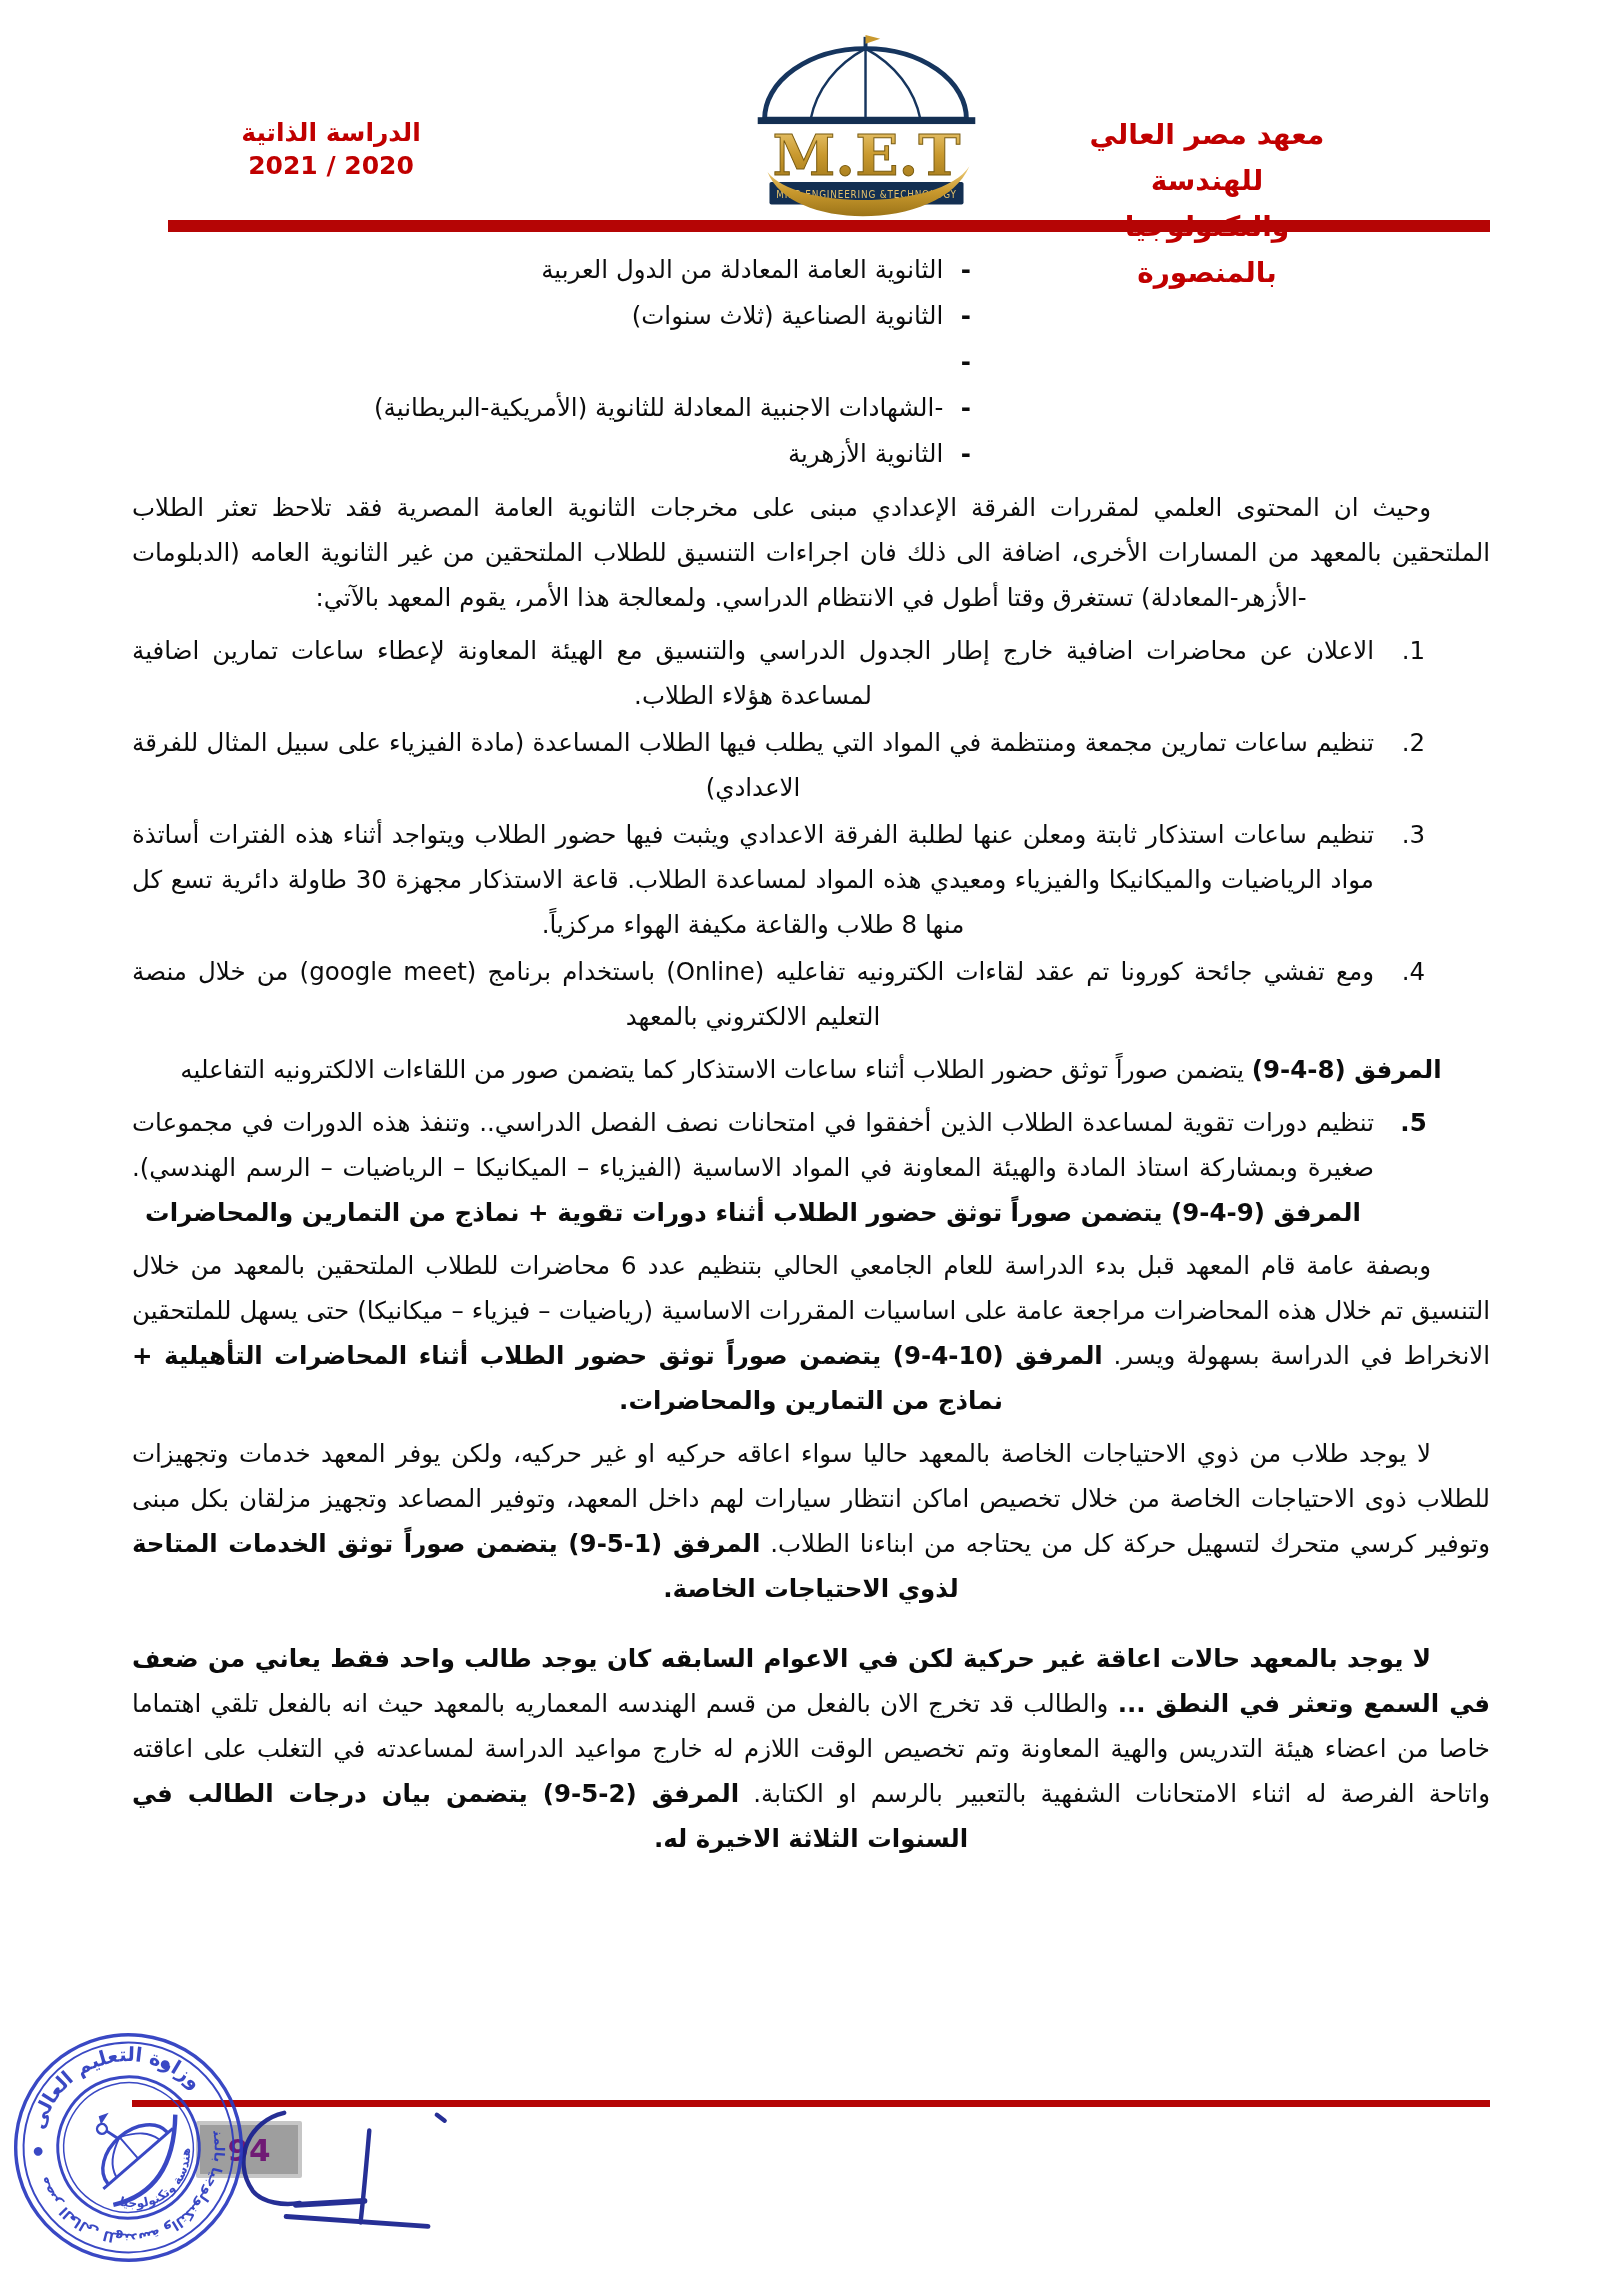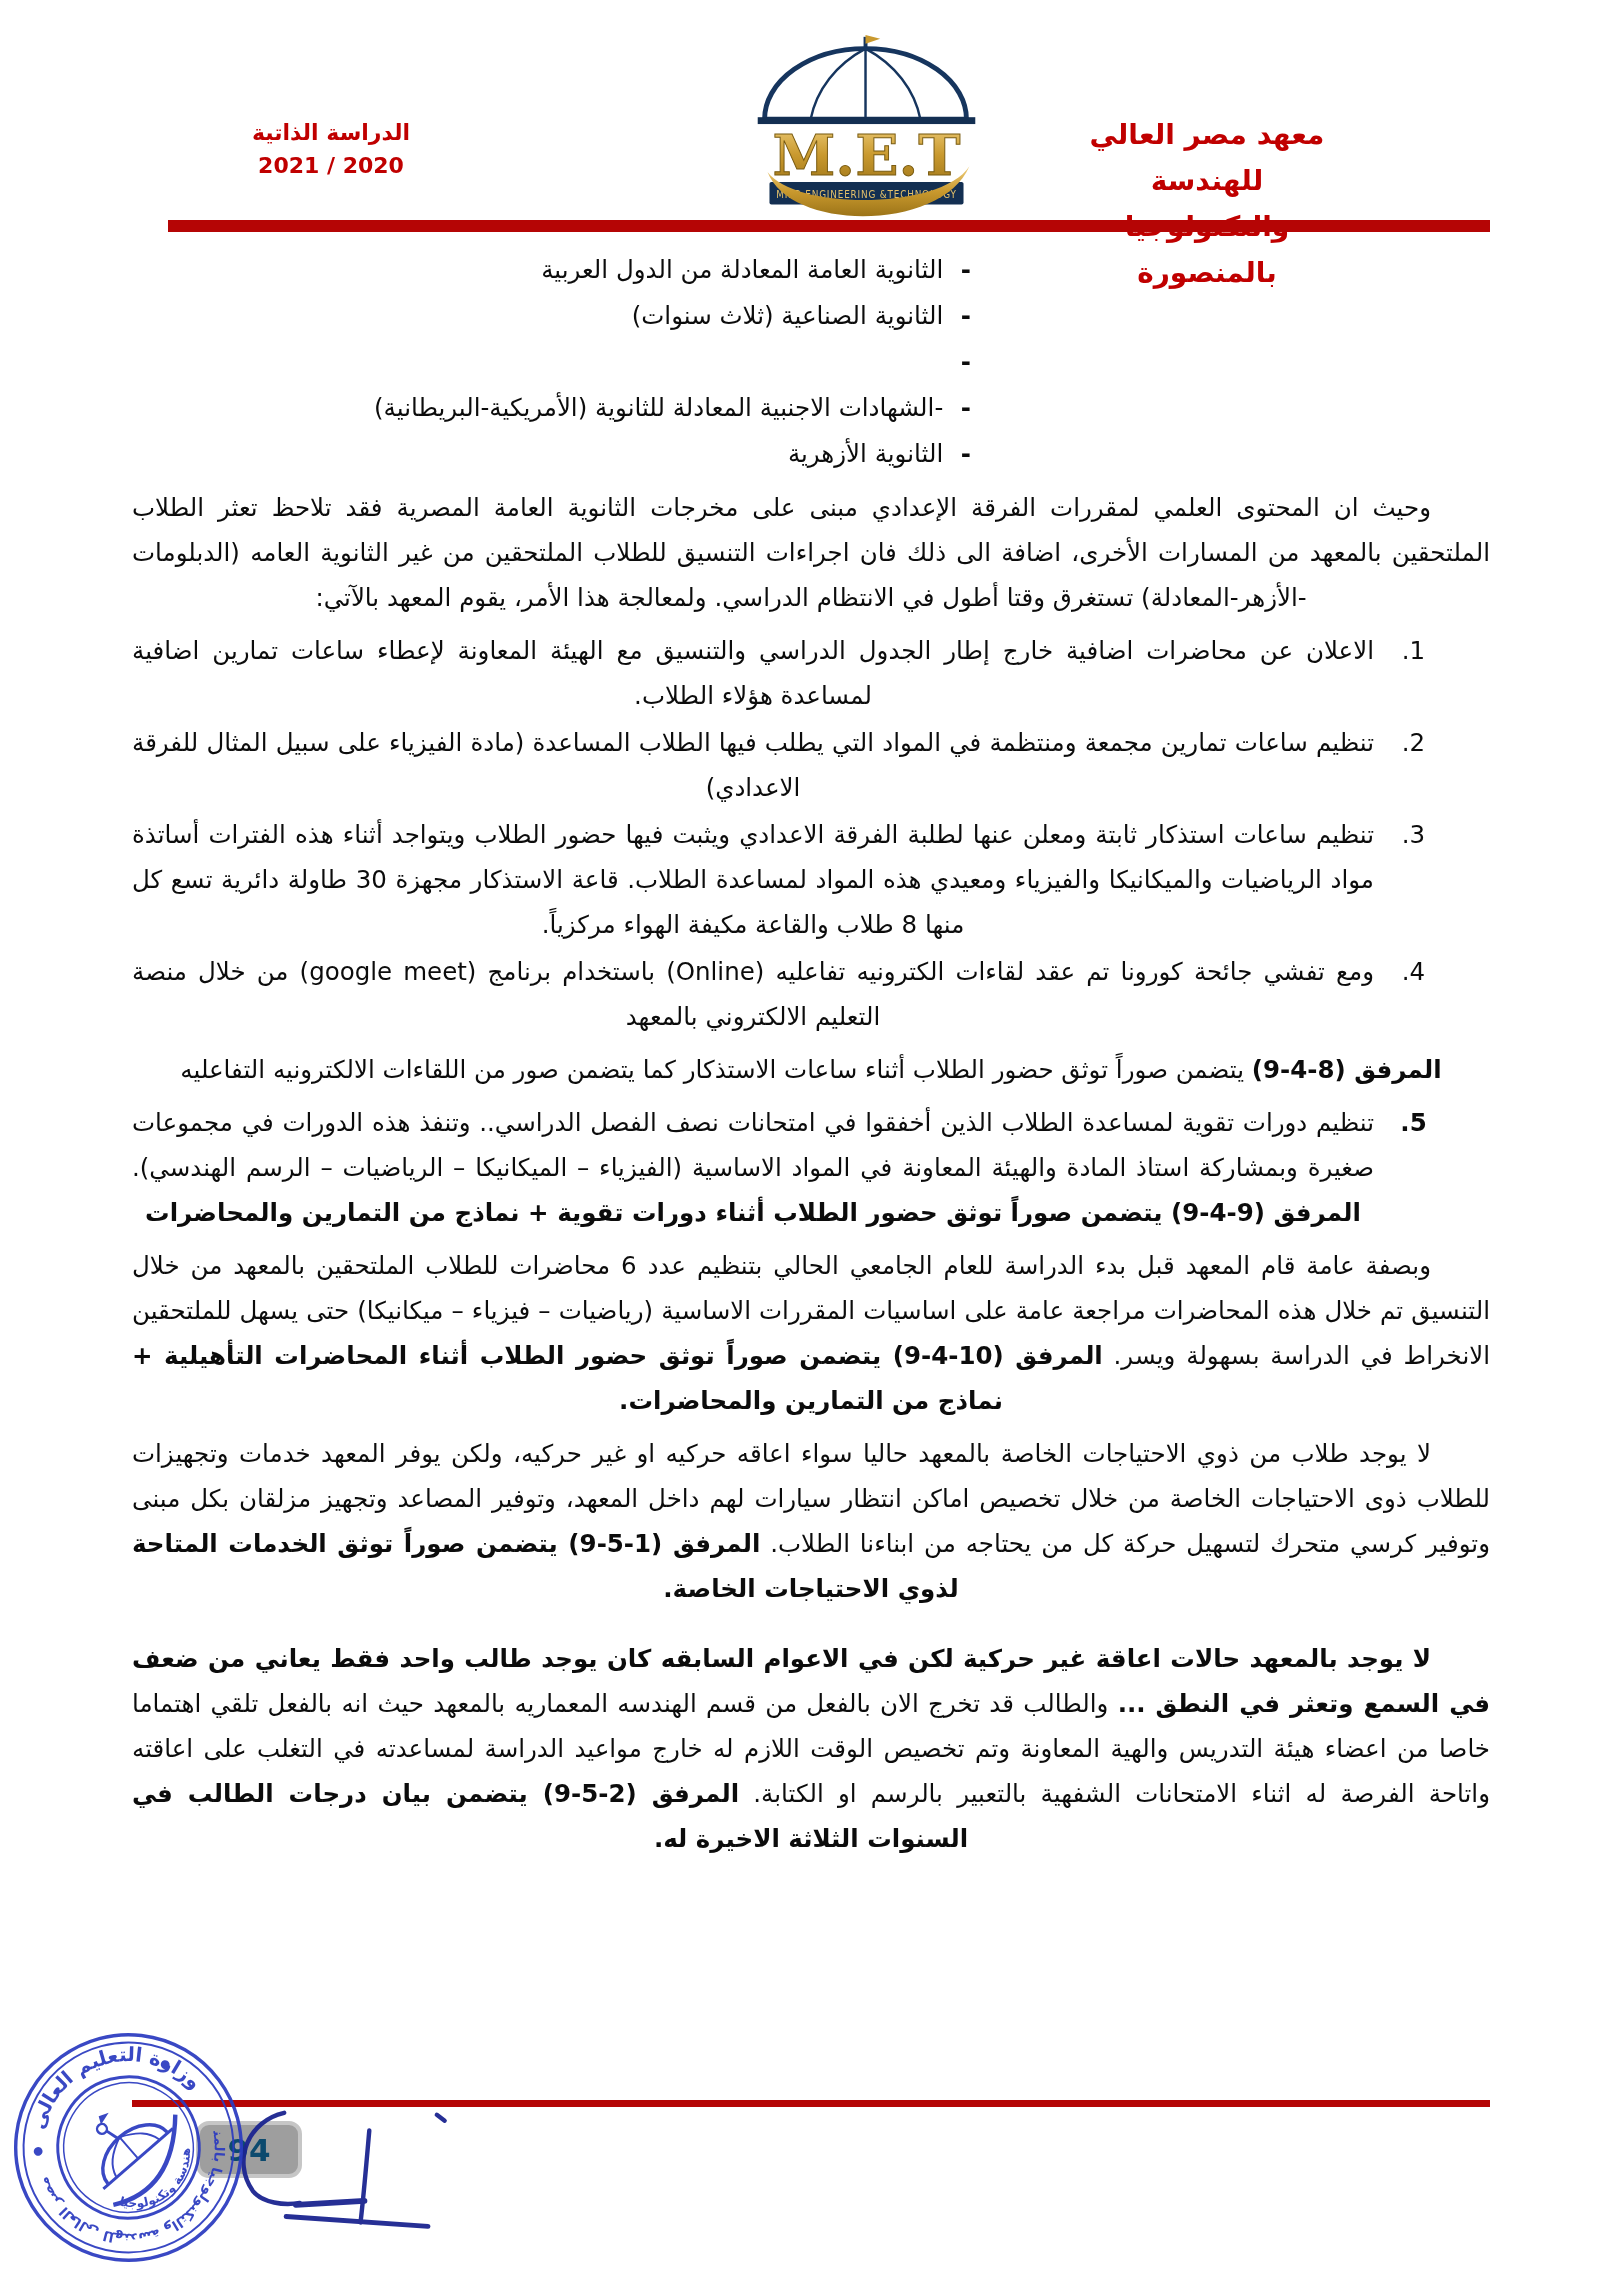--- a/index.html
+++ b/index.html
@@ -1,20 +1,20 @@
 <!DOCTYPE html>
 <html lang="ar"><head>
 <meta charset="utf-8">
 <style>
   html,body{margin:0;padding:0;background:#888;}
   .page{position:relative;width:1621px;height:2293px;background:#ffffff;overflow:hidden;
         font-family:"DejaVu Sans",sans-serif;color:#0c0c0c;}
   
   .h-left{position:absolute;left:238px;top:116px;width:186px;text-align:center;
-          color:#C00000;font-weight:bold;font-size:22px;line-height:33px;}
+          color:#C00000;font-weight:bold;font-size:25px;line-height:33px;}
   .h-right{position:absolute;right:267px;top:112px;width:294px;text-align:center;
            color:#C00000;font-weight:bold;font-size:28px;line-height:46px;}
   .h-logo{position:absolute;left:740px;top:29px;width:253px;height:196px;}
   .rule-top{position:absolute;top:220px;left:168px;width:1322px;height:11.8px;background:#B50505;}
   
   .main{position:absolute;top:243px;left:132px;width:1358px;direction:rtl;
         font-size:24.5px;line-height:45px;text-align:justify;}
   .blist{list-style:none;margin:3.9px 0 5.9px;padding:0 519px 0 0;}
   .blist li{display:flex;gap:17.6px;align-items:baseline;height:46px;}
   .bdash{font-weight:bold;}
@@ -24,22 +24,22 @@
   .nitem{position:relative;padding-right:116px;margin:2px 0;text-align:justify;text-align-last:center;}
   .nmark{position:absolute;right:47px;top:0;width:59px;text-align:left;}
   .bold{font-weight:bold;}
   .band{margin:13.7px 0 11.8px;background:#DBDBDB;color:#C00000;font-weight:bold;
         font-size:27.4px;height:57px;line-height:57px;padding-right:25.5px;
         text-align:right;text-align-last:right;}
   .gap-top{margin-top:25.5px;}
   
   .rule-bottom{position:absolute;top:2100px;left:132px;width:1358px;height:6.9px;background:#B50505;z-index:5;}
   .page-badge{position:absolute;left:196px;top:2121px;width:98px;height:49px;background:#9E9E9E;
-              border:4.9px solid #C6C6C6;border-radius:13px;display:flex;align-items:center;
-              justify-content:center;color:#0c4a6e;font-weight:bold;font-size:31px;z-index:10;}
+              border:4.9px solid #C6C6C6;border-radius:2px;display:flex;align-items:center;
+              justify-content:center;color:#701a75;font-weight:bold;font-size:31px;z-index:10;}
   .stamp{position:absolute;left:0px;top:2019px;width:257px;height:257px;z-index:20;opacity:.93;}
   .signature{position:absolute;left:227px;top:2105px;width:221px;height:137px;z-index:15;}
 </style>
 </head>
 <body>
 
 <div class="page">
 
   <div class="h-left">
     <div>الدراسة الذاتية</div>

